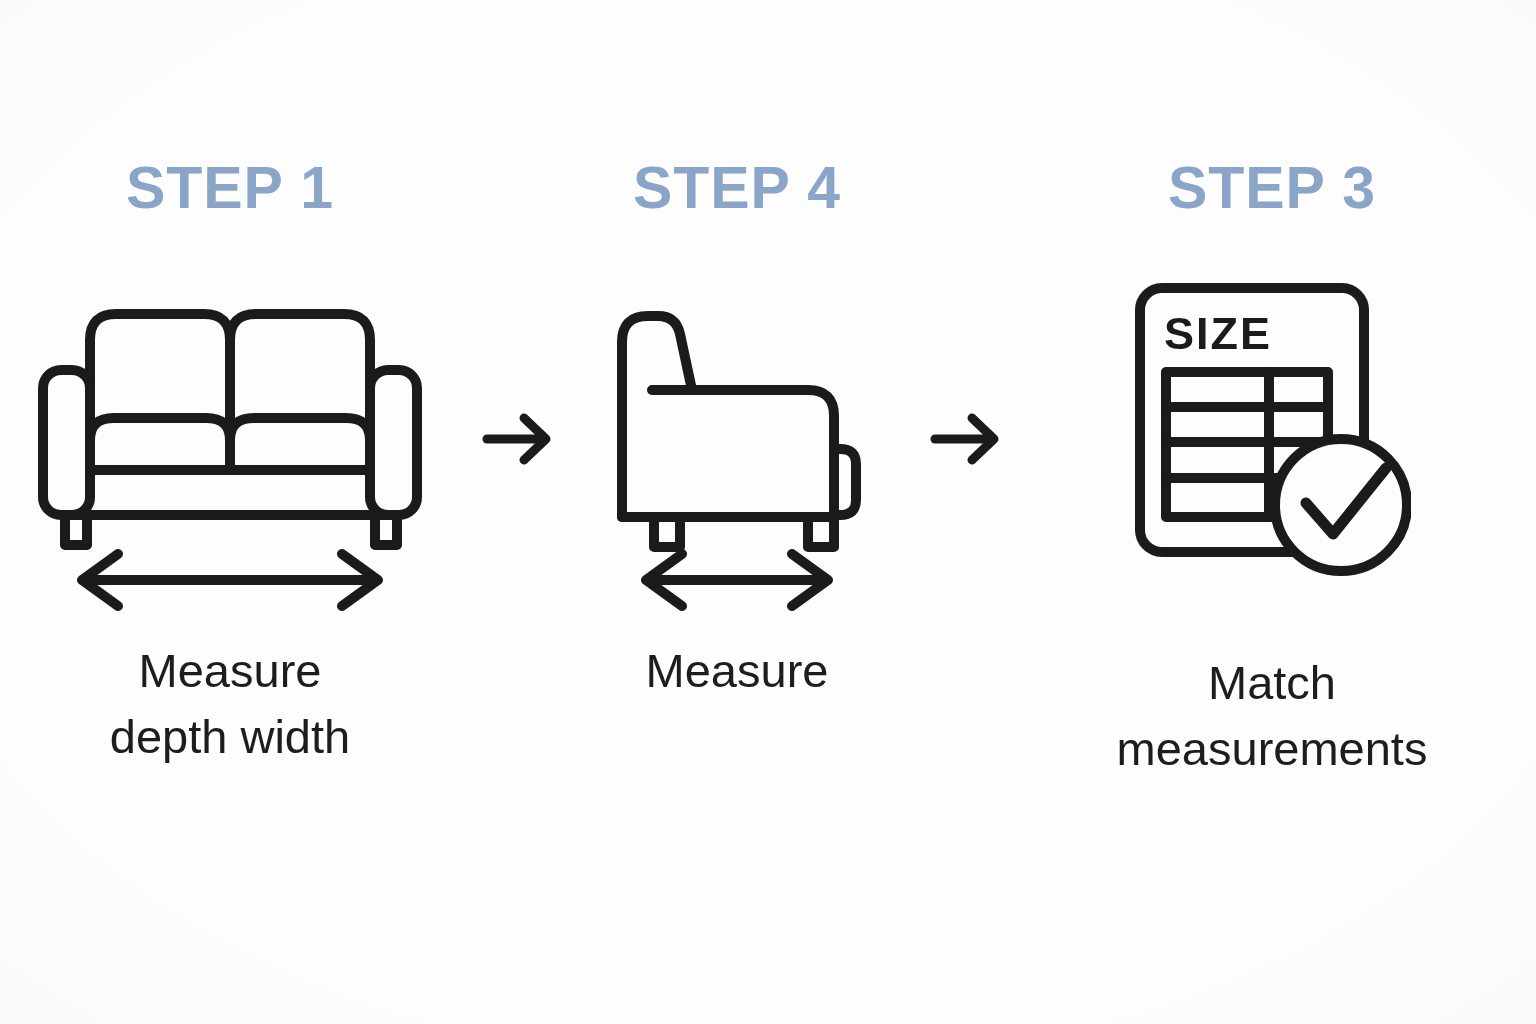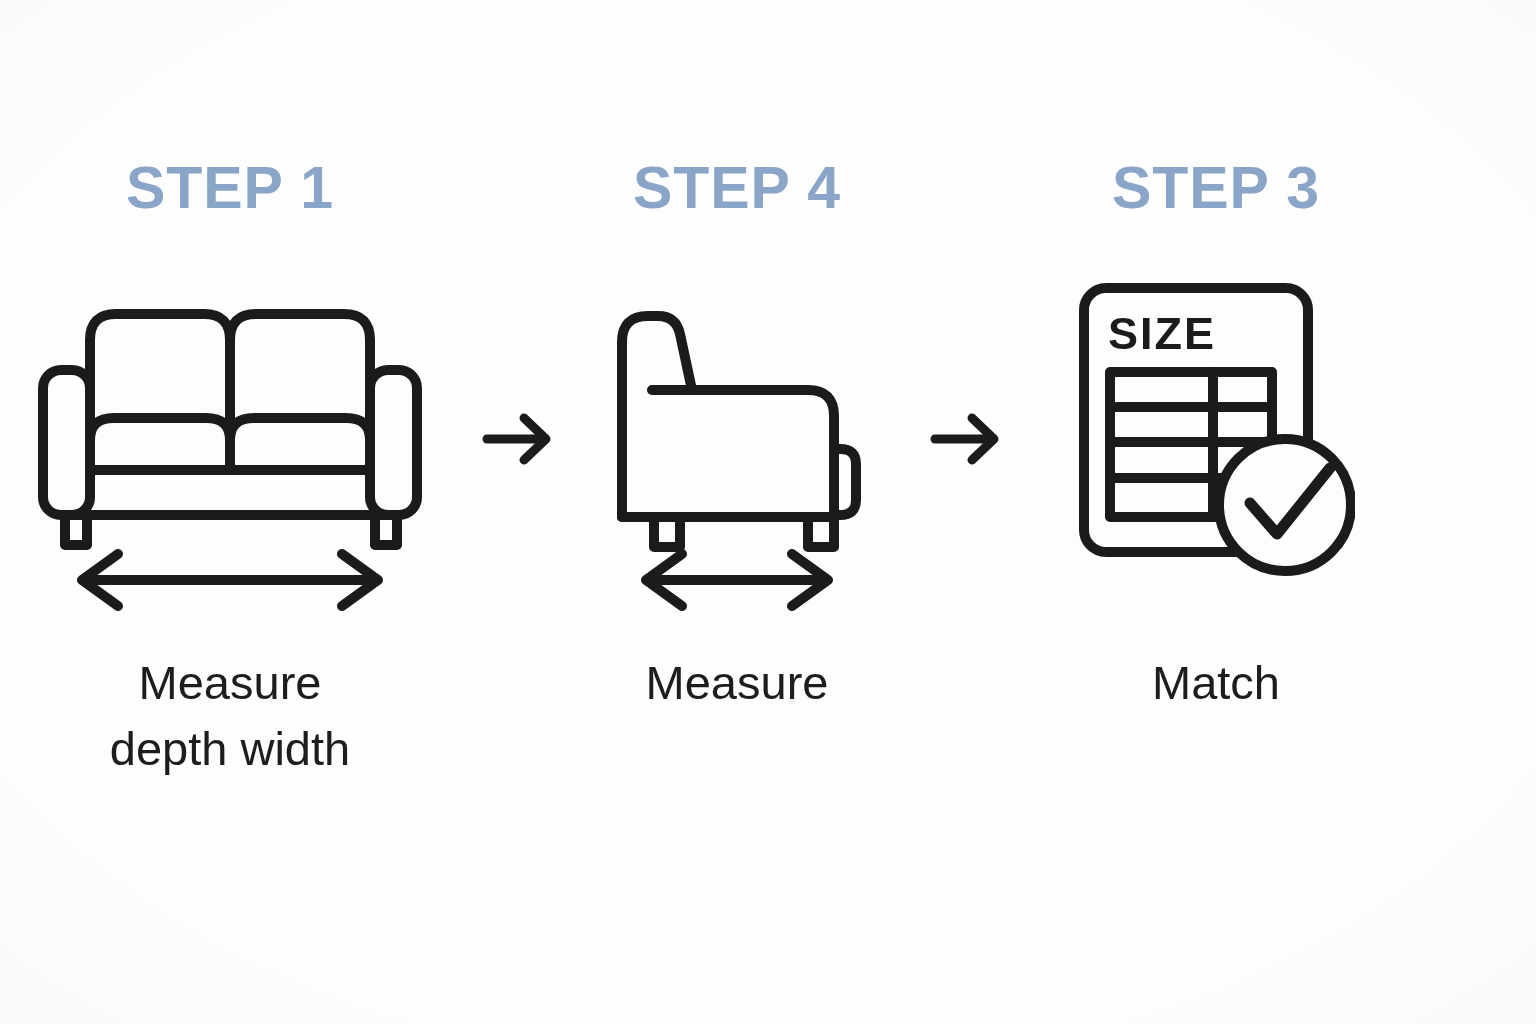--- a/index.html
+++ b/index.html
@@ -18,40 +18,40 @@
   .step {
     position: absolute;
     top: 0;
     display: flex;
     flex-direction: column;
     align-items: center;
     text-align: center;
   }
   .step-1 { left: 10px;   width: 440px; }
   .step-2 { left: 557px;  width: 360px; }
-  .step-3 { left: 984px; width: 464px; }
+  .step-3 { left: 1040px; width: 464px; }
   .step-header {
     margin-top: 160px;
     height: 56px;
     font-size: 59px;
     line-height: 56px;
     font-weight: 700;
     letter-spacing: 1px;
     color: var(--step-header);
   }
   .icon { display: block; color: var(--line-art); }
   .step-1 .icon, .step-2 .icon { margin-top: 92px; }
   .step-3 .icon { margin-top: 66px; }
   .step-label {
     font-size: 47px;
     line-height: 66px;
     font-weight: 400;
     color: var(--text);
   }
-  .step-1 .step-label, .step-2 .step-label { margin-top: 38px; }
+  .step-1 .step-label, .step-2 .step-label { margin-top: 26px; }
   .step-3 .step-label { margin-top: 72px; }
   .connector {
     position: absolute;
     top: 409px;
     width: 72px;
     height: 60px;
     color: var(--line-art);
   }
   .connector-1 { left: 482px; }
   .connector-2 { left: 930px; }
@@ -153,17 +153,17 @@
         <path d="M32,196 H194"></path>
         <path d="M135,90 V235"></path>
       </g>
       <g>
         <circle cx="207" cy="223" r="66" fill="#fdfdfe"></circle>
         <path d="M172,221 L199,252 L252,186" stroke-width="11"></path>
       </g>
     </svg>
     <p class="step-label">
       <span>Match</span><br>
-      <br>
+      <span>measurements</span><br>
     </p>
   </section>
 
 </div>
 
 </body></html>

